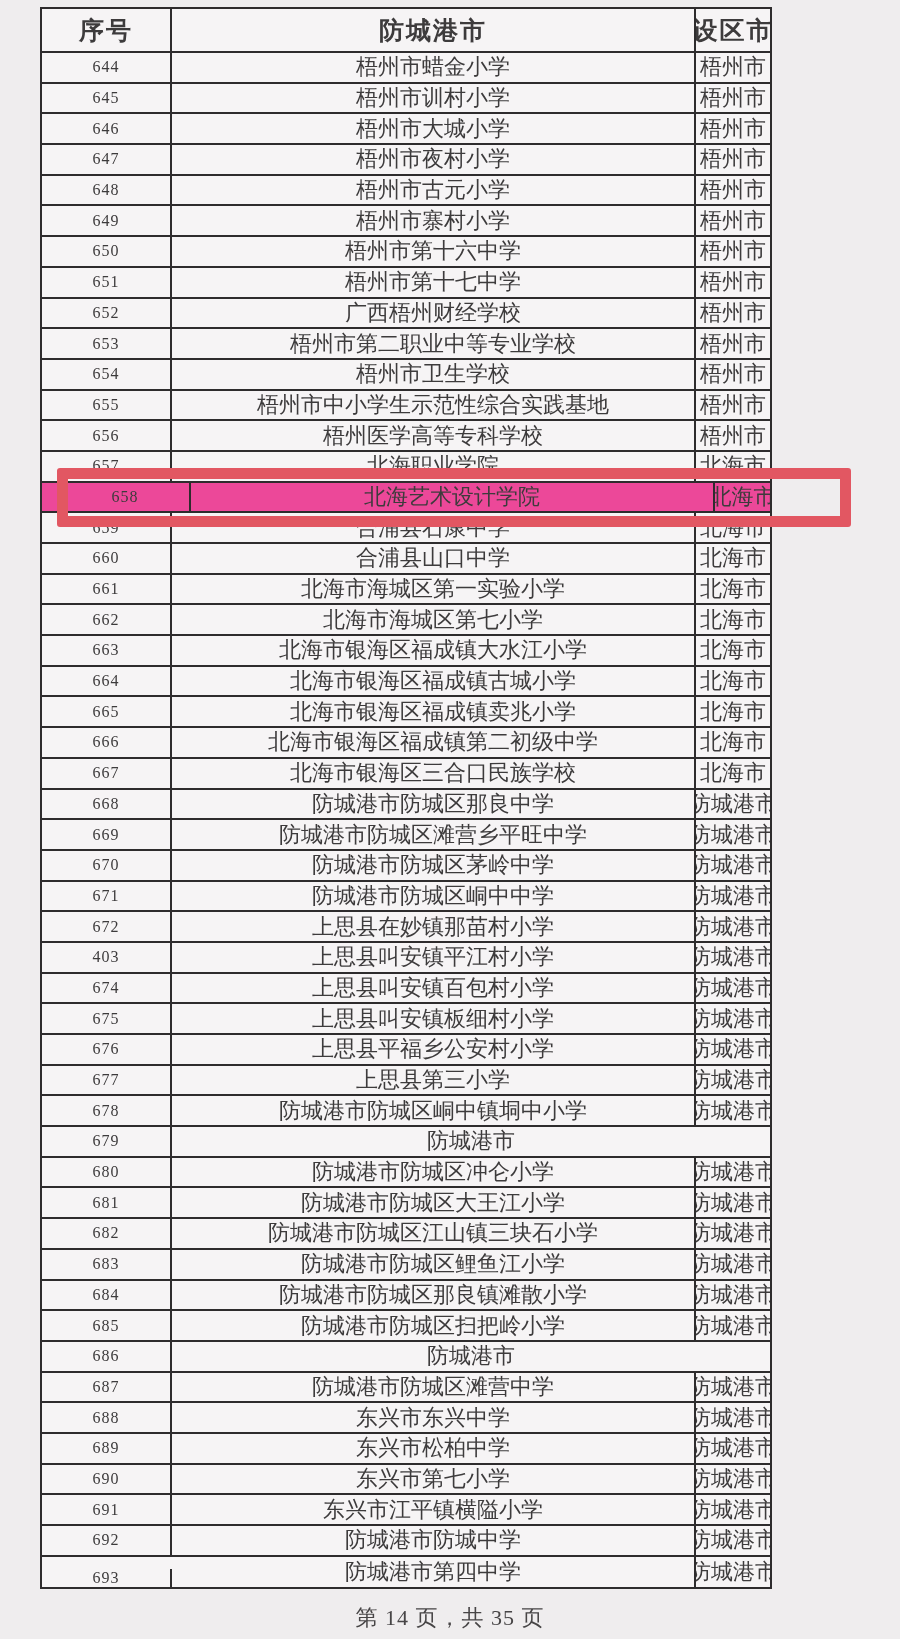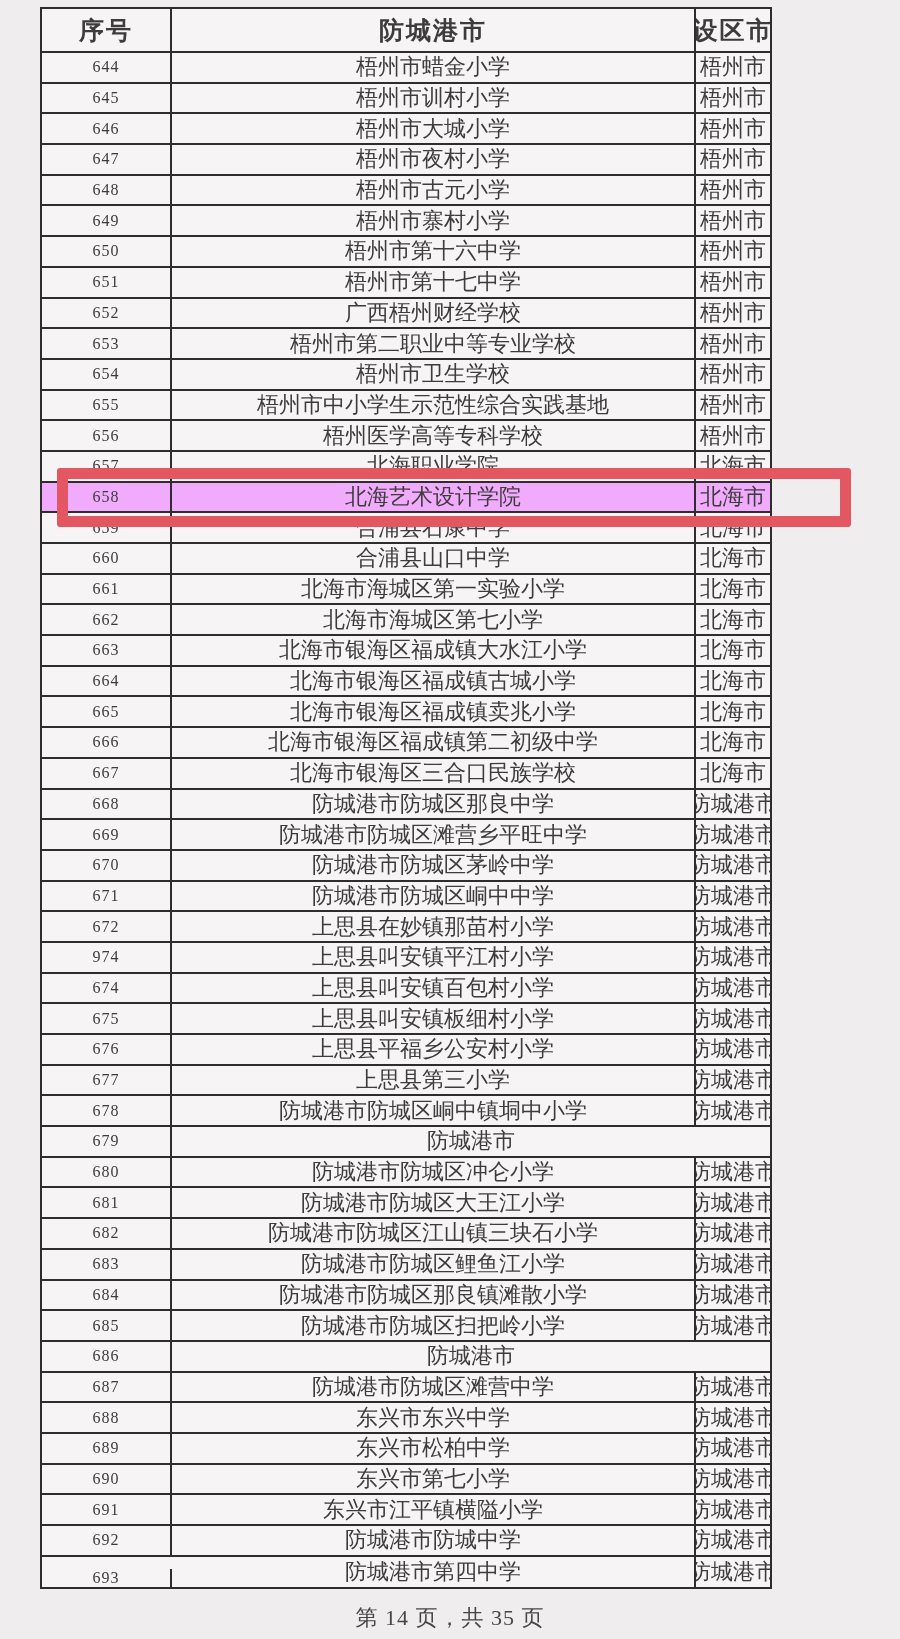--- a/index.html
+++ b/index.html
@@ -21,21 +21,21 @@
     display:flex;align-items:center;justify-content:center;
     box-sizing:border-box;overflow:hidden;white-space:nowrap;
   }
   .c1{width:130px;border-right:2px solid #2e2c2d;font-size:24px;letter-spacing:1px;}
   .c2{width:524px;border-right:2px solid #2e2c2d;font-size:22px;}
   .c3{flex:1;font-size:22px;}
   .header-row{height:44px;font-weight:bold;}
   .header-row .cell{font-size:25px;letter-spacing:2px;}
   .data-row{height:30.7px;}
   .data-row .c1{font-size:16px;}
-  .highlight-row{background:#f0abfc;}
+  .highlight-row{background:#ec4899;padding-left:19px;}
   .highlight-box{
     position:absolute;left:57px;top:468px;width:794px;height:59px;
     box-sizing:border-box;
     border:11px solid #e25762;
     border-radius:3px;
     z-index:5;pointer-events:none;
   }
   .footer{
     position:absolute;left:0;top:1603px;width:900px;
     text-align:center;font-size:22px;color:#474546;letter-spacing:1px;
@@ -219,21 +219,21 @@
     <div class="cell c3">防城港市</div>
   </div>
 
   <div class="row data-row">
     <div class="cell c1">672</div>
     <div class="cell c2">上思县在妙镇那苗村小学</div>
     <div class="cell c3">防城港市</div>
   </div>
 
   <div class="row data-row">
-    <div class="cell c1">974</div>
+    <div class="cell c1">403</div>
     <div class="cell c2">上思县叫安镇平江村小学</div>
     <div class="cell c3">防城港市</div>
   </div>
 
   <div class="row data-row">
     <div class="cell c1">674</div>
     <div class="cell c2">上思县叫安镇百包村小学</div>
     <div class="cell c3">防城港市</div>
   </div>
 

